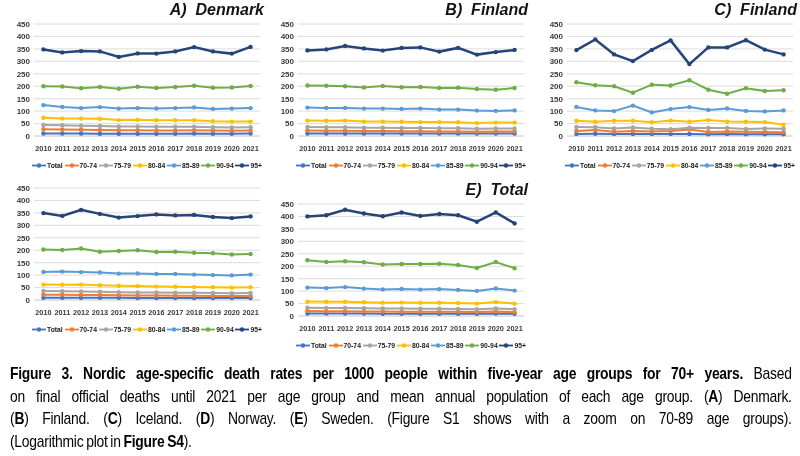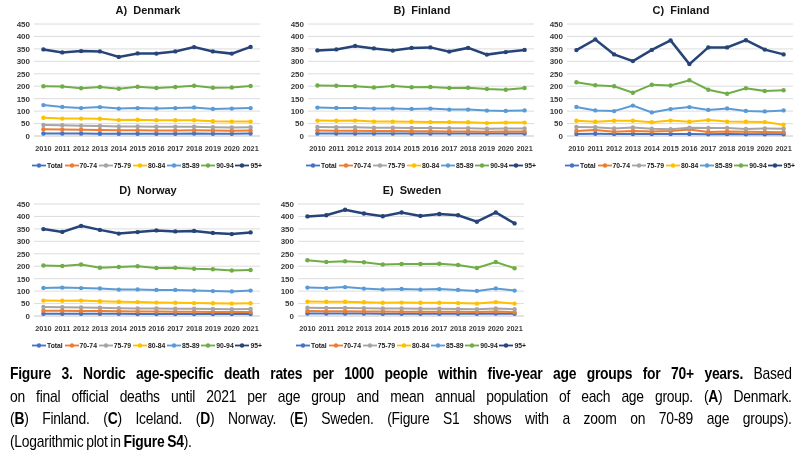--- a/index.html
+++ b/index.html
@@ -4,29 +4,30 @@
 <style>
   html,body{margin:0;padding:0;}
   body{
     width:800px;height:456px;overflow:hidden;background:#ffffff;
     font-family:"Liberation Sans",sans-serif;
   }
   .page{position:relative;width:800px;height:456px;background:#ffffff;}
 
   .chart{position:absolute;width:260px;height:178px;}
   .pos-a{left:4px;top:2px;}
-  .pos-b{left:278px;top:2px;}
+  .pos-b{left:268px;top:2px;}
   .pos-c{left:537px;top:2px;}
   .pos-d{left:4px;top:182px;}
   .pos-e{left:268px;top:182px;}
 
   .chart-title{
     margin:0;height:16px;line-height:16px;padding-left:28px;
-    text-align:center;font-size:11px;font-weight:bold;color:#141414;
+    text-align:right;font-size:16px;font-weight:bold;color:#141414;
     white-space:pre;
+    font-style:italic;
   }
   svg.plot{display:block;width:260px;height:140px;}
   .tick{font-size:8px;font-weight:bold;fill:#3a3a3a;font-family:"Liberation Sans",sans-serif;}
   .xtick{font-size:7.3px;}
 
   .legend{
     display:flex;justify-content:space-between;align-items:center;
     padding-left:28px;padding-right:2px;margin-top:1px;height:12px;
   }
   .leg-item{display:inline-flex;align-items:center;gap:1px;white-space:nowrap;}
@@ -583,21 +584,20 @@
             <svg width="14" height="7" viewBox="0 0 14 7">
               <line x1="0" y1="3.5" x2="14" y2="3.5" stroke="#264478" stroke-width="1.8"></line>
               <circle cx="7" cy="3.5" r="2.2" fill="#264478"></circle>
             </svg>
             <span class="leg-label">95+</span>
           </span>
         </div>
     </section>
 
     <section class="chart pos-d">
-      <h3 class="chart-title">D)  Norway</h3>
       <svg class="plot" viewBox="0 0 260 140">
           <line x1="30" y1="6.0" x2="256" y2="6.0" stroke="#dcdcdc" stroke-width="1"></line>
           <text class="tick" x="26" y="8.8" text-anchor="end">450</text>
           <line x1="30" y1="18.4" x2="256" y2="18.4" stroke="#dcdcdc" stroke-width="1"></line>
           <text class="tick" x="26" y="21.2" text-anchor="end">400</text>
           <line x1="30" y1="30.9" x2="256" y2="30.9" stroke="#dcdcdc" stroke-width="1"></line>
           <text class="tick" x="26" y="33.7" text-anchor="end">350</text>
           <line x1="30" y1="43.3" x2="256" y2="43.3" stroke="#dcdcdc" stroke-width="1"></line>
           <text class="tick" x="26" y="46.1" text-anchor="end">300</text>
           <line x1="30" y1="55.8" x2="256" y2="55.8" stroke="#dcdcdc" stroke-width="1"></line>
@@ -763,21 +763,21 @@
             <svg width="14" height="7" viewBox="0 0 14 7">
               <line x1="0" y1="3.5" x2="14" y2="3.5" stroke="#264478" stroke-width="1.8"></line>
               <circle cx="7" cy="3.5" r="2.2" fill="#264478"></circle>
             </svg>
             <span class="leg-label">95+</span>
           </span>
         </div>
     </section>
 
     <section class="chart pos-e">
-      <h3 class="chart-title">E)  Sweden</h3>
+      <h3 class="chart-title">E)  Total</h3>
       <svg class="plot" viewBox="0 0 260 140">
           <line x1="30" y1="6.0" x2="256" y2="6.0" stroke="#dcdcdc" stroke-width="1"></line>
           <text class="tick" x="26" y="8.8" text-anchor="end">450</text>
           <line x1="30" y1="18.4" x2="256" y2="18.4" stroke="#dcdcdc" stroke-width="1"></line>
           <text class="tick" x="26" y="21.2" text-anchor="end">400</text>
           <line x1="30" y1="30.9" x2="256" y2="30.9" stroke="#dcdcdc" stroke-width="1"></line>
           <text class="tick" x="26" y="33.7" text-anchor="end">350</text>
           <line x1="30" y1="43.3" x2="256" y2="43.3" stroke="#dcdcdc" stroke-width="1"></line>
           <text class="tick" x="26" y="46.1" text-anchor="end">300</text>
           <line x1="30" y1="55.8" x2="256" y2="55.8" stroke="#dcdcdc" stroke-width="1"></line>

